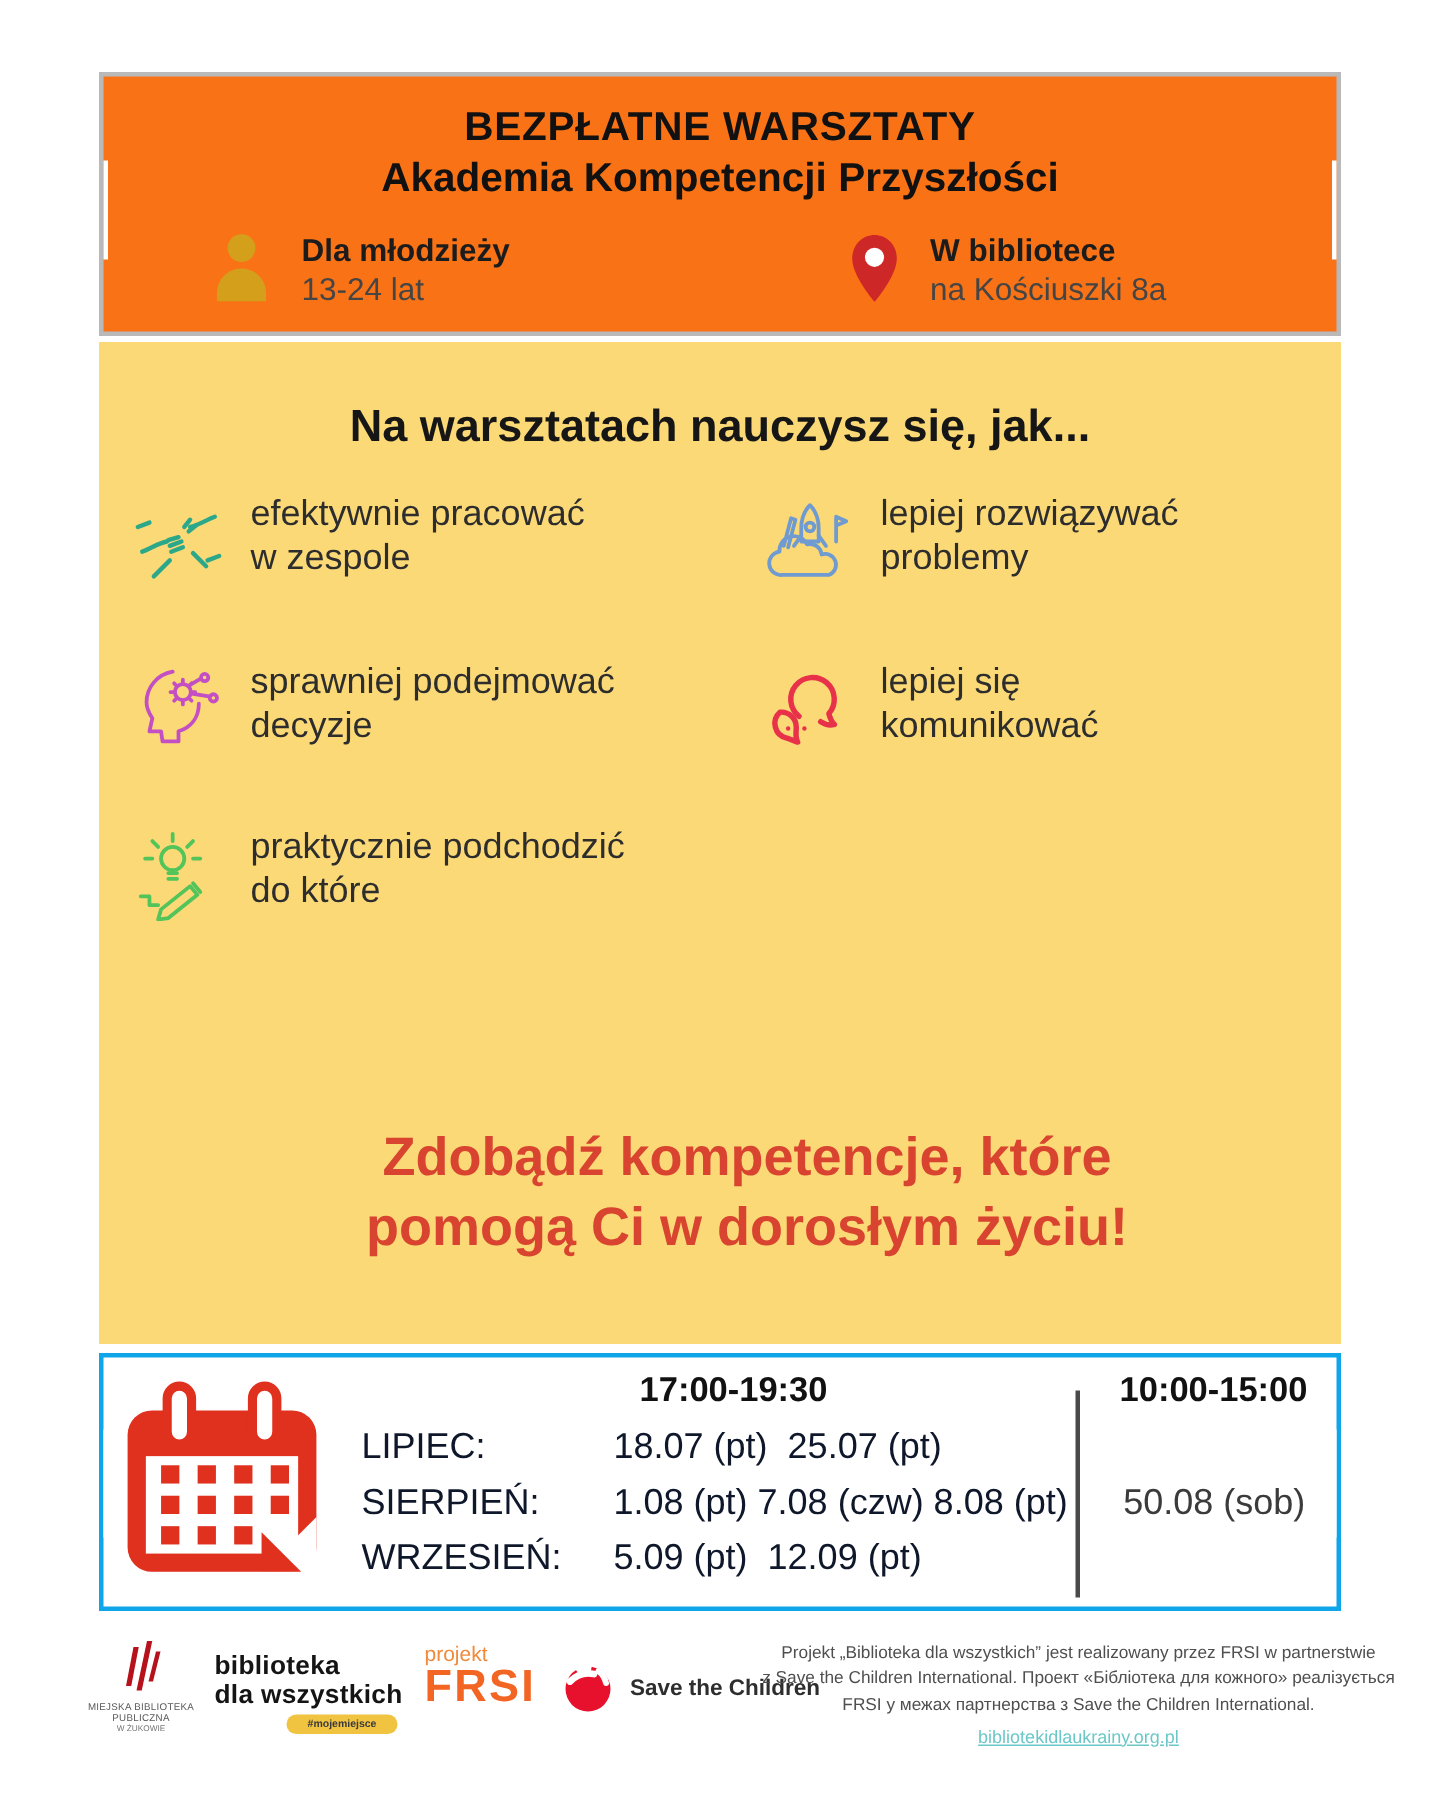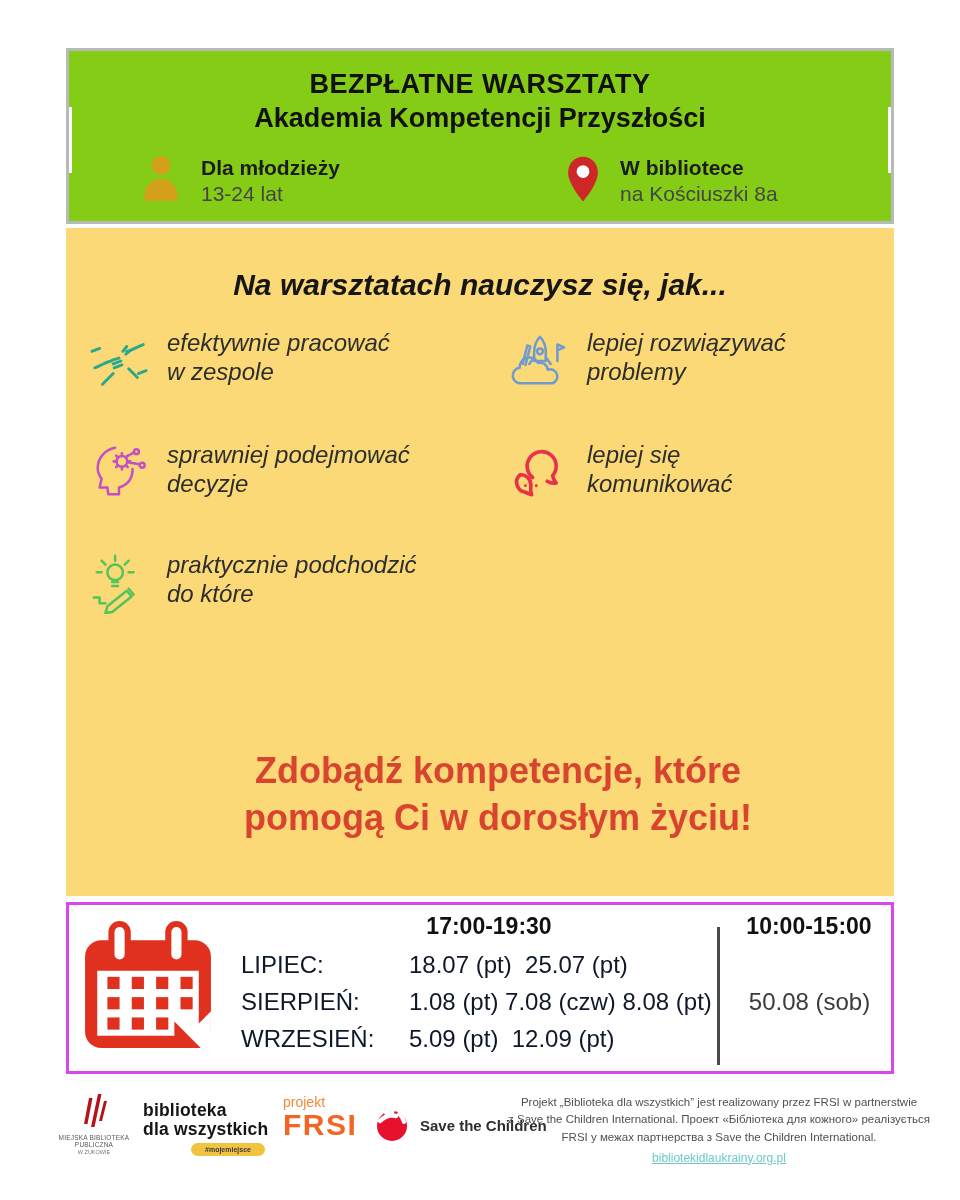--- a/index.html
+++ b/index.html
@@ -1,52 +1,52 @@
 <!DOCTYPE html>
 <html><head>
 <meta charset="utf-8">
 <style>
   * { margin:0; padding:0; box-sizing:border-box; }
   body { background:#ffffff; font-family:"Liberation Sans","DejaVu Sans",sans-serif; }
   .page { position:relative; width:960px; height:1200px; background:#ffffff; margin:0 auto; overflow:hidden; }
 
   
   .header-card { position:absolute; left:66px; top:48px; width:828px; height:176px;
-                 background:#84cc16; border:3px solid #b9b9b9; }
+                 background:#f97316; border:3px solid #b9b9b9; }
   .gap { position:absolute; width:3px; background:#ffffff; z-index:2; }
   .gap-l { left:0; } .gap-r { right:0; }
   .header-card .gap { top:56px; height:66px; }
   .title1 { position:absolute; top:18px; left:0; width:100%; text-align:center;
             font-size:27px; font-weight:800; letter-spacing:.5px; color:#111; }
   .title2 { position:absolute; top:52px; left:0; width:100%; text-align:center;
             font-size:27px; font-weight:700; color:#111; }
   .info { position:absolute; display:flex; align-items:center; gap:20px; top:98px; height:64px; }
   .info-audience { left:72px; }
   .info-location { left:497px; }
   .info-text .lbl { font-size:21px; font-weight:700; color:#1c1c1c; }
   .info-text .val { font-size:21px; font-weight:400; color:#454545; margin-top:2px; }
 
   
-  .yellow1 { position:absolute; left:66px; top:228px; width:828px; height:486px; background:#fbd976;font-style:italic; }
+  .yellow1 { position:absolute; left:66px; top:228px; width:828px; height:486px; background:#fbd976; }
   .skills-heading { position:absolute; top:40px; left:0; width:100%; text-align:center;
                     font-size:30px; font-weight:800; color:#161616; }
   .skill { position:absolute; display:flex; gap:15px; width:396px; }
   .skill .icon-box { width:66px; height:66px; flex:0 0 66px; display:flex; align-items:center; justify-content:center; }
   .skill .txt { font-size:24px; font-weight:400; color:#2d2d2d; line-height:1.22; white-space:pre-line; }
   .s0 { left:20px;  top:100px; } .s1 { left:440px; top:100px; }
   .s2 { left:20px;  top:212px; } .s3 { left:440px; top:212px; }
   .s4 { left:20px;  top:322px; } .s5 { left:440px; top:322px; }
 
   .yellow2 { position:absolute; left:66px; top:702px; width:828px; height:194px; background:#fbd976; }
   .cta { position:absolute; top:46px; left:0; width:100%; text-align:center;
          font-size:36px; font-weight:800; color:#d8442f; line-height:1.3;margin-left:18px; }
 
   
   .schedule-card { position:absolute; left:66px; top:902px; width:828px; height:172px;
-                   background:#fff; border:3px solid #d946ef; }
+                   background:#fff; border:3px solid #0ea5e9; }
   .schedule-card .gap { top:48px; height:72px; }
   .cal { position:absolute; left:12px; top:15px; }
   .time1 { position:absolute; left:270px; top:8px; width:300px; text-align:center;
            font-size:23px; font-weight:800; color:#111; }
   .time2 { position:absolute; left:660px; top:8px; width:160px; text-align:center;
            font-size:23px; font-weight:800; color:#111; }
   .srow { position:absolute; left:172px; display:flex; font-size:24px; color:#0f172a; }
   .srow .month { width:168px; }
   .srow .dates { white-space:pre;text-align:right; }
   .r0 { top:46px; } .r1 { top:83px; } .r2 { top:120px; }

